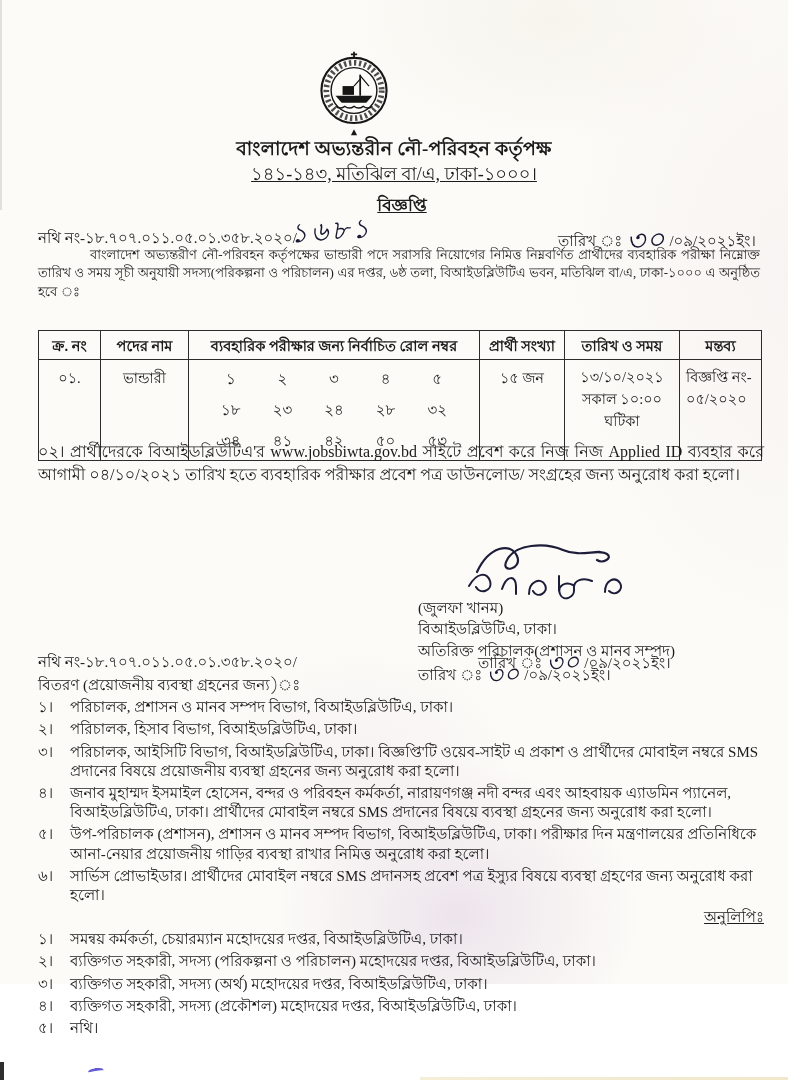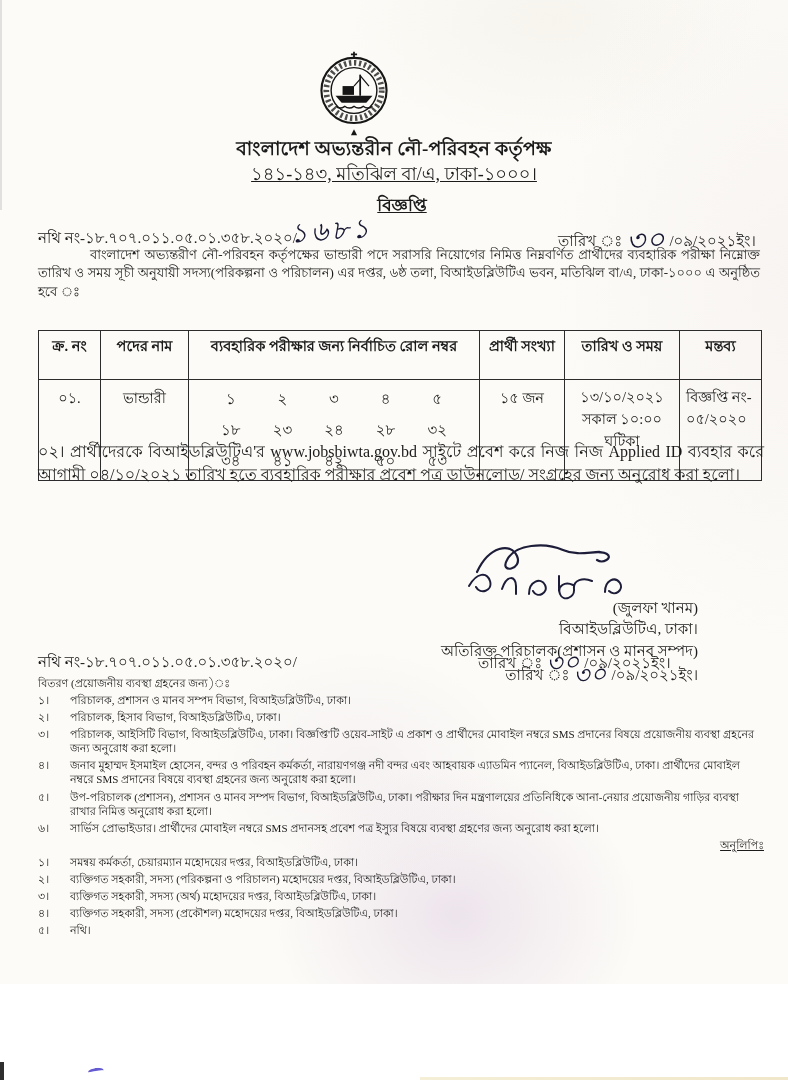--- a/index.html
+++ b/index.html
@@ -41,46 +41,46 @@
   .hand-day { font-size:29px; letter-spacing:1px; vertical-align:-4px; }
 
   .intro { left:38px; top:246px; width:722px; font-size:13px;
            line-height:1.42; text-align:justify; text-indent:52px; }
 
   
   .tbl-wrap { left:38px; top:330px; width:723px; }
   table { border-collapse:collapse; width:100%; table-layout:fixed; }
   th,td { border:1.6px solid #2c2c2c; font-size:14.5px; text-align:center;
           vertical-align:top; }
-  th { font-weight:bold; padding:4px 2px 20px; }
+  th { font-weight:bold; padding:4px 2px 0; }
   td { padding:7px 2px 6px; }
   .col-sl{width:62px;} .col-post{width:88px;} .col-roll{width:291px;}
   .col-cnt{width:85px;} .col-dt{width:115px;} .col-rm{width:82px;}
   .roll-grid { display:grid; grid-template-columns:repeat(5,1fr);
                row-gap:6px; padding:0 14px; font-size:15px; }
   .dt-cell div, .rm-cell div { line-height:1.5; }
   .rm-cell { text-align:left; padding-left:6px; }
 
   .para02 { left:38px; top:440px; width:726px; font-size:16px;
             line-height:1.45; text-align:justify; }
   .covid { left:40px; top:493px; width:726px; font-size:15.5px;
            font-weight:bold; line-height:1.4; }
 
   
-  .sig-block { left:418px; top:542px; width:280px; text-align:right;
+  .sig-block { left:418px; top:542px; width:280px; text-align:left;
                font-size:15px; line-height:1.42; }
   .sig-scribble { display:block; margin:0 auto -6px; }
   .sig-name { margin-top:-4px; }
 
   .ref2 { left:38px; top:648px; width:722px; height:22px; font-size:15px; }
   .memo2 { position:absolute; left:0; top:2px; }
   .hand-day2 { font-size:25px; letter-spacing:1px; vertical-align:-3px; }
 
   
-  .lists { left:38px; top:676px; width:726px; font-size:11px; line-height:1.28; }
+  .lists { left:38px; top:676px; width:726px; font-size:15px; line-height:1.28; }
   .list-heading { margin-bottom:3px; }
   .list-heading.ul { text-decoration:underline;text-align:right; }
   .li { display:flex; margin-bottom:3px; }
   .li .num { width:32px; flex-shrink:0; }
   .li .txt { flex:1; }
 
   
   .edge-line-left { left:0; top:0; width:2px; height:210px;
                     background:rgba(175,175,175,.35); }
   .corner-sliver { left:0; top:1062px; width:4px; height:18px; background:#2e2e2e; }

